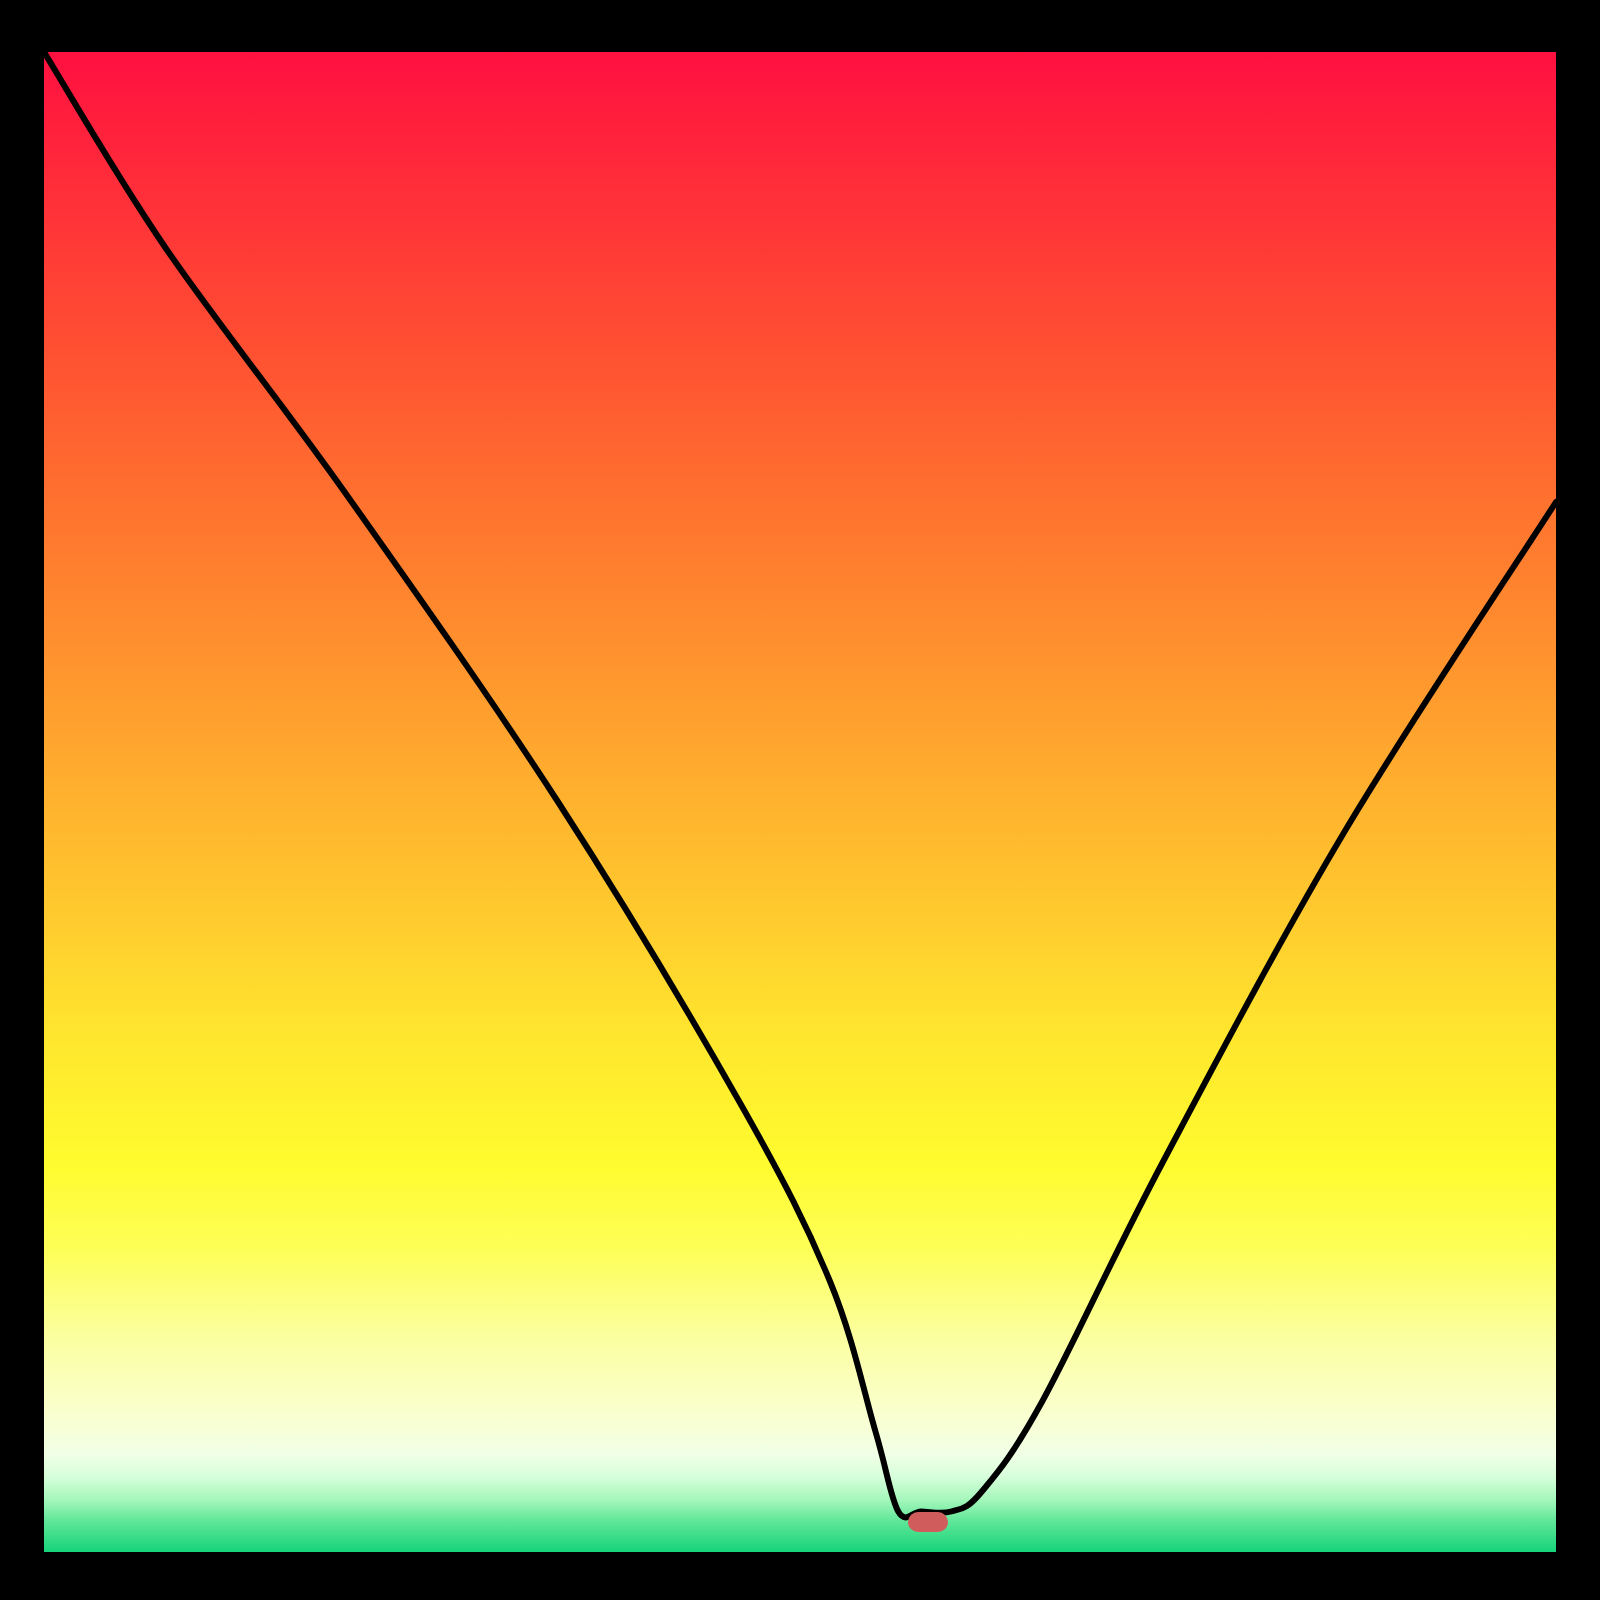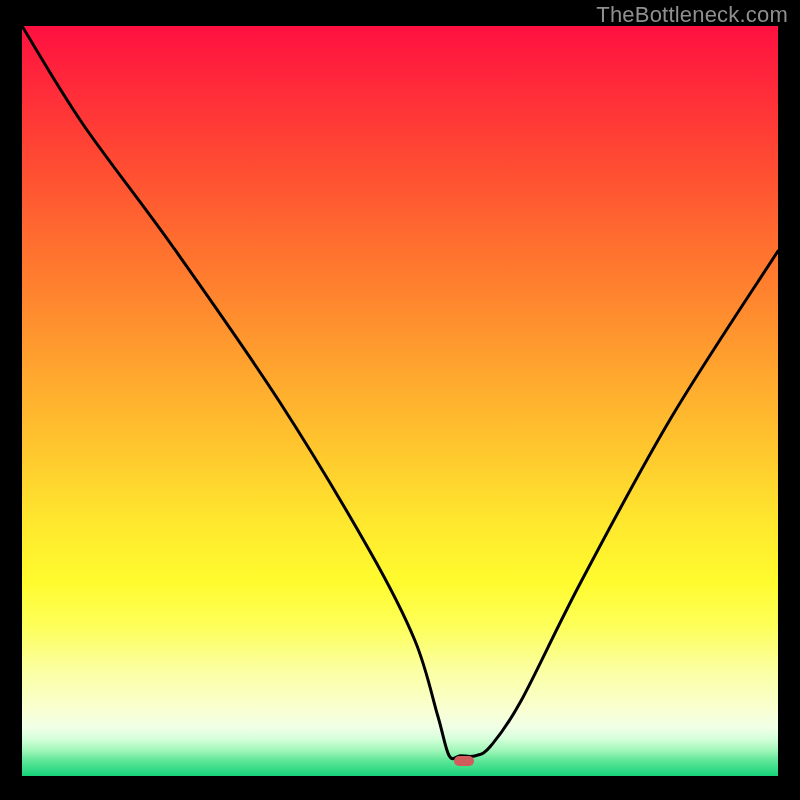--- a/index.html
+++ b/index.html
@@ -76,21 +76,20 @@
     border-radius: 5px;
     z-index: 3;
     transform: translate(-50%, -50%);
   }
 </style>
 </head>
 <body>
 
 <div class="container">
 
-  <div class="watermark">TheBottleneck.com</div>
 
   <div class="plot-area">
     <div class="gradient"></div>
 
     <svg class="curve-svg" viewBox="0 0 756 750" preserveAspectRatio="none">
       <path id="curve-path" fill="none" stroke="#000000" stroke-width="3" stroke-linecap="round" stroke-linejoin="round" d="M 0 0 C 10.08 16.25, 35.28 60.625, 60.480000000000004 97.5 C 85.68 134.375, 118.44000000000003 175, 151.20000000000002 221.25 C 183.96 267.5, 224.28000000000003 324.375, 257.04 375 C 289.8 425.625, 325.08 485, 347.76 525 C 370.44 565, 381.78 587.5, 393.12 615 C 404.46000000000004 642.5, 410.13 670.875, 415.8 690 C 421.47 709.125, 423.36 723.125, 427.14 729.75 C 430.91999999999996 736.375, 434.06999999999994 729.75, 438.47999999999996 729.75 C 442.89 729.75, 448.55999999999995 731.375, 453.59999999999997 729.75 C 458.64 728.125, 461.15999999999997 729.125, 468.71999999999997 720 C 476.28 710.875, 483.84000000000003 702.5, 498.96000000000004 675 C 514.08 647.5, 534.24 602.5, 559.4399999999999 555 C 584.6399999999999 507.5, 617.4 445, 650.16 390 C 682.92 335, 738.36 252.5, 756 225"></path>
     </svg>
 
     <div id="marker" class="marker" style="left: 442.26px; top: 735px; background: rgb(209, 92, 92);"></div>
   </div>

